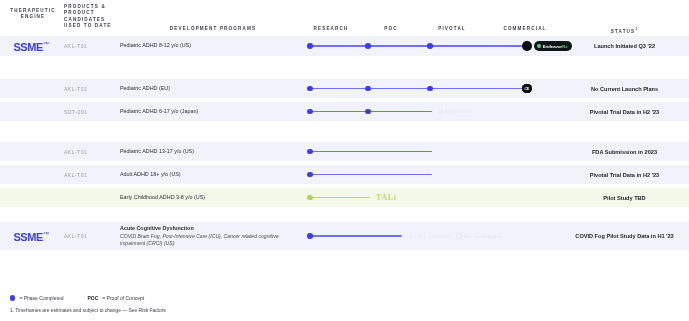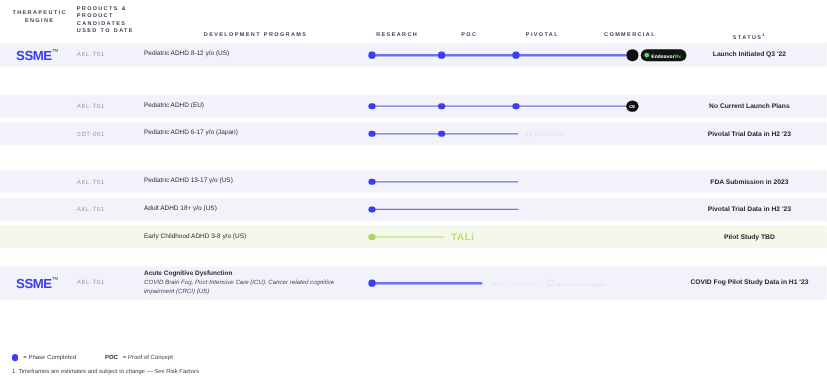--- a/index.html
+++ b/index.html
@@ -87,21 +87,21 @@
   .badge-endeavor .btxt .rx { color: #5fcf7a; }
 
   .ce-mark {
     position: absolute; width: 9.5px; height: 9.5px; border-radius: 50%;
     background: #0d0d12; color: #fff; font-size: 3.6px; font-weight: 700;
     display: flex; align-items: center; justify-content: center; letter-spacing: -0.2px;
   }
 
   .partner {
     position: absolute; display: flex; align-items: flex-end; gap: 2px;
-    white-space: nowrap; opacity: 1;
+    white-space: nowrap; opacity: 1; font-family: Liberation Serif, serif;
   }
   .partner .pmark {
     width: 5px; height: 5px; border-radius: 50%;
     border: 0.8px solid #d8dae8; flex: 0 0 auto;
   }
   .partner .ptext { font-size: 4.4px; letter-spacing: 0.5px; font-weight: 700; }
   .partner.shionogi .ptext { color: #e3e5f0; }
   .partner.shionogi .pmark { border-color: #e3e5f0; }
   .partner.tali { gap: 0; }
   .partner.tali .ptext {

